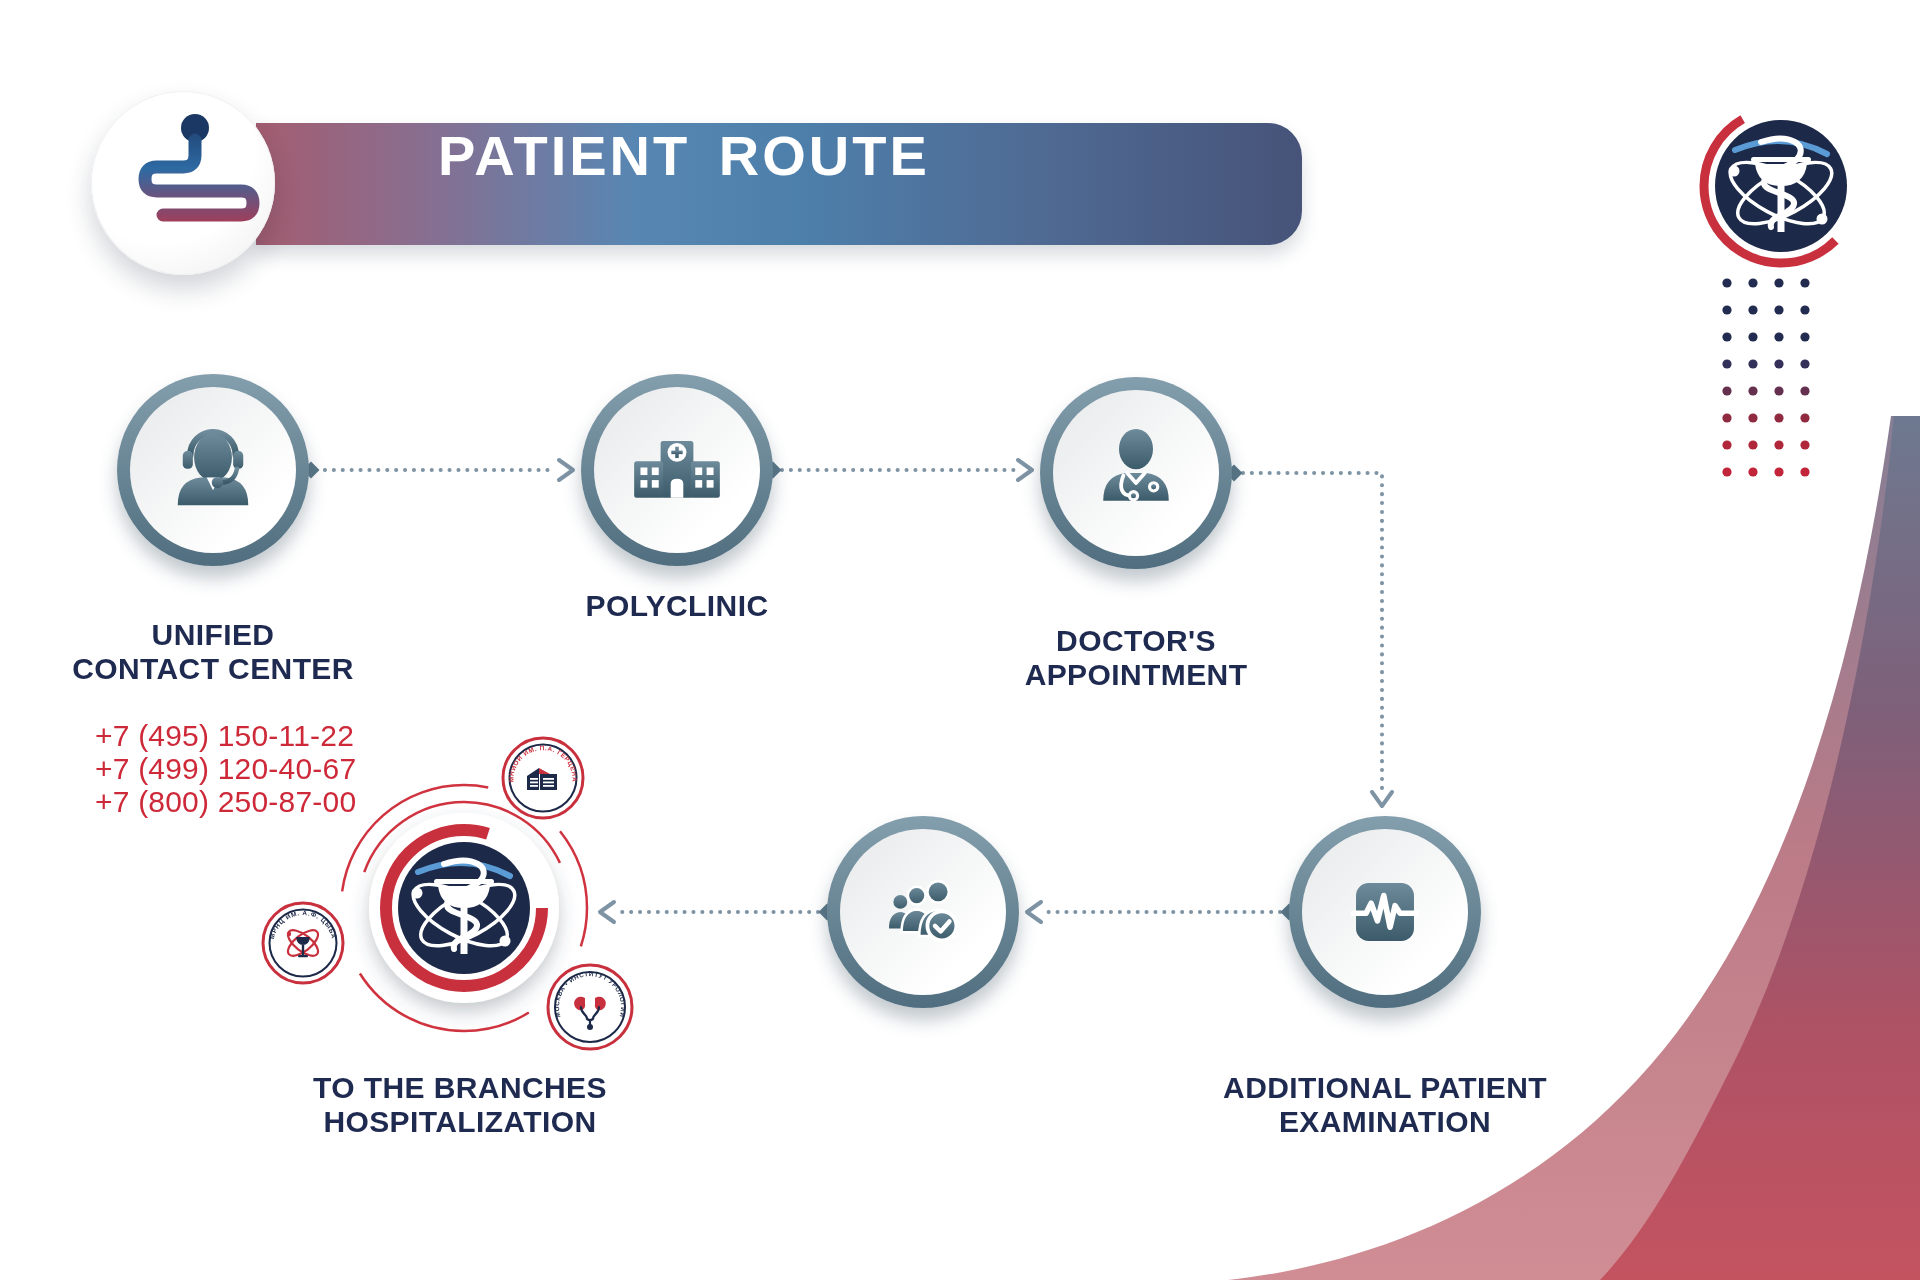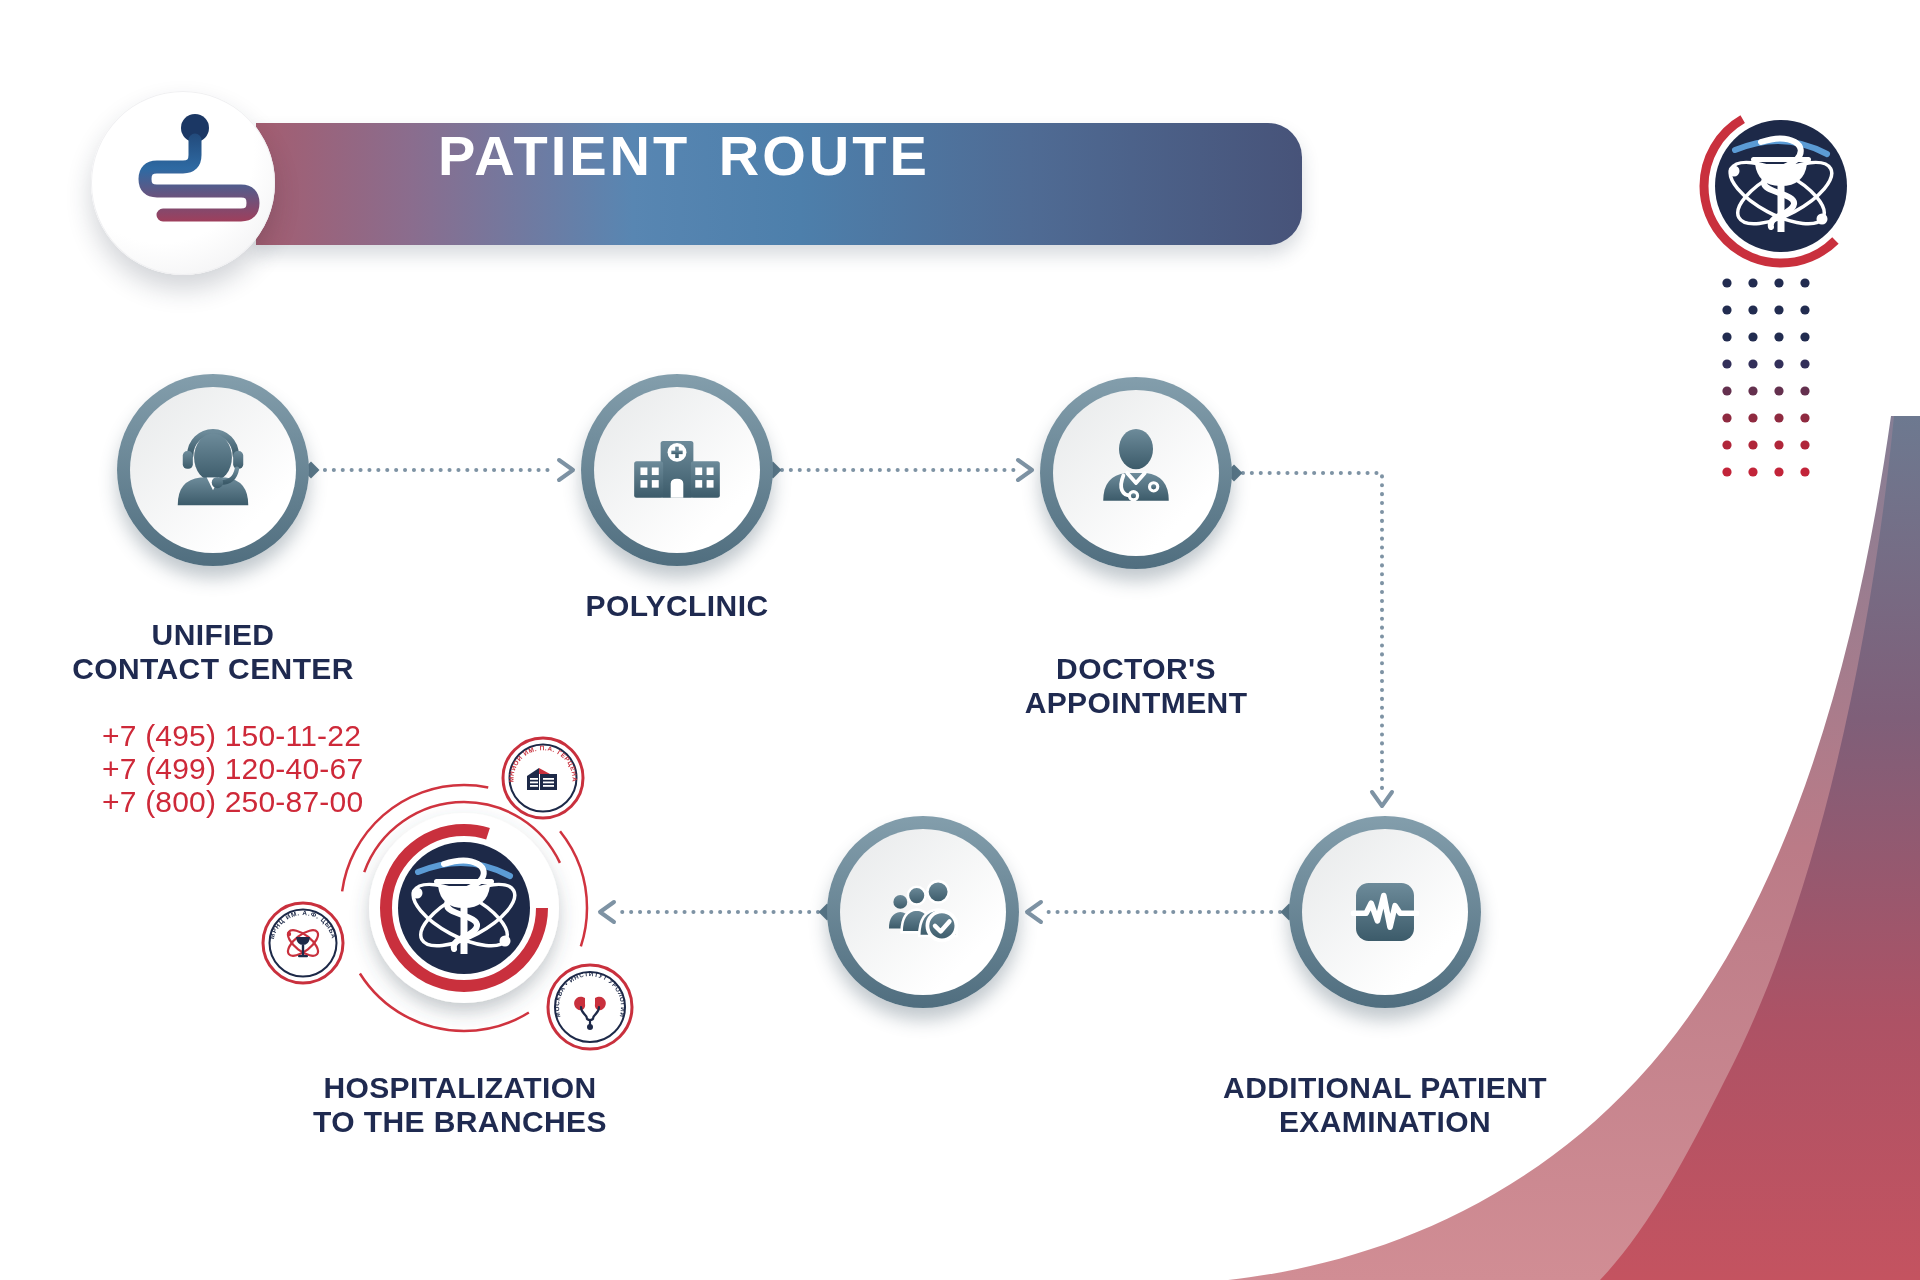--- a/index.html
+++ b/index.html
@@ -26,21 +26,21 @@
     box-shadow:0 12px 18px rgba(62,84,99,.32);}
   .node .disc{position:absolute;left:13px;top:13px;right:13px;bottom:13px;border-radius:50%;
     background:linear-gradient(135deg,#e7e9ea 0%,#ffffff 78%);
     display:flex;align-items:center;justify-content:center;}
   .node svg{width:126px;height:126px;}
 
   .node-label{position:absolute;width:460px;z-index:2;text-align:center;color:#1f2a50;
     font-size:30px;font-weight:700;line-height:34px;letter-spacing:.4px;}
 
   #contact-phones{position:absolute;left:95px;top:719px;z-index:2;color:#ce2939;
-    font-size:30px;line-height:33px;font-weight:400;letter-spacing:.2px;white-space:nowrap;margin-left:7px;}
+    font-size:30px;line-height:33px;font-weight:400;letter-spacing:.2px;white-space:nowrap;}
 </style>
 </head>
 <body>
 
 <div id="stage">
 
   <svg id="bg-art" width="1920" height="1280" viewBox="0 0 1920 1280">
     <defs>
       <linearGradient id="gradLight" gradientUnits="userSpaceOnUse" x1="0" y1="416" x2="0" y2="1280">
         <stop offset="0" stop-color="#857e95"></stop>
@@ -289,31 +289,31 @@
     </div>
   </div>
 
   <div class="node-label" style="left:-17px;top:618px">
     <div>UNIFIED</div>
     <div>CONTACT CENTER</div>
   </div>
   <div class="node-label" style="left:447px;top:589px">
     <div>POLYCLINIC</div>
   </div>
-  <div class="node-label" style="left:906px;top:652px">
+  <div class="node-label" style="left:906px;top:624px">
     <div>DOCTOR'S</div>
     <div>APPOINTMENT</div>
   </div>
   <div class="node-label" style="left:1155px;top:1071px">
     <div>ADDITIONAL PATIENT</div>
     <div>EXAMINATION</div>
   </div>
   <div class="node-label" style="left:230px;top:1071px">
+    <div>TO THE BRANCHES</div>
     <div>HOSPITALIZATION</div>
-    <div>TO THE BRANCHES</div>
   </div>
 
   <div id="contact-phones">
     <div>+7 (495) 150-11-22</div>
     <div>+7 (499) 120-40-67</div>
     <div>+7 (800) 250-87-00</div>
   </div>
 
 </div>
 

